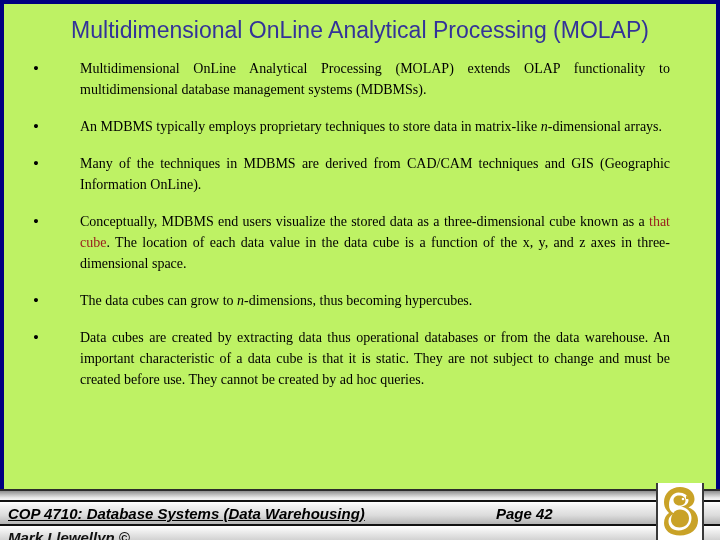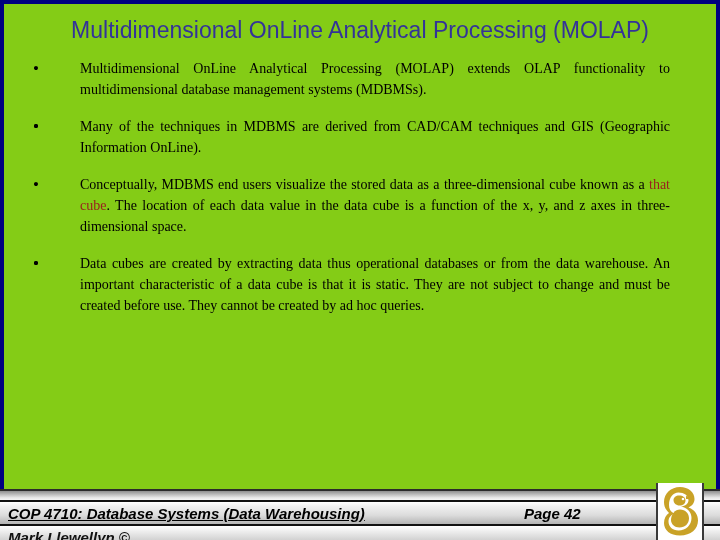--- a/index.html
+++ b/index.html
@@ -11,21 +11,21 @@
     width: 720px;
     height: 540px;
     overflow: hidden;
     font-family: "Liberation Serif", serif;
   }
 
   #slide {
     position: relative;
     width: 720px;
     height: 540px;
-    background: #84cc16;
+    background: #bef264;
     box-sizing: border-box;
     overflow: hidden;
   }
 
   
   .frame-top {
     position: absolute;
     left: 0; top: 0;
     width: 720px; height: 4px;
     background: #000080;
@@ -121,21 +121,21 @@
     top: 504px;
     font-family: "Liberation Sans", sans-serif;
     font-weight: bold;
     font-style: italic;
     font-size: 15px;
     line-height: 19px;
     color: #000000;
     white-space: nowrap;
   }
   .footer-course { left: 8px; text-decoration: underline; }
-  .footer-page   { left: 524px; font-style: italic; }
+  .footer-page   { left: 496px; font-style: italic; }
 
   .footer-bottombar {
     position: absolute;
     left: 0;
     top: 526px;
     width: 720px;
     height: 14px;
     background: linear-gradient(to bottom, #ffffff 0%, #ededed 40%, #d2d2d2 100%);
     overflow: hidden;
   }
@@ -178,31 +178,33 @@
 
   <div class="slide-title">Multidimensional OnLine Analytical Processing (MOLAP)</div>
 
   <div class="body-area" id="body-area">
       <div class="bullet-row">
         <span class="bullet-marker">•</span>
         <div class="bullet-text"><span>Multidimensional OnLine Analytical Processing (MOLAP) extends OLAP functionality to multidimensional database management systems (MDBMSs).</span></div>
       </div>
       <div class="bullet-row">
         <span class="bullet-marker">•</span>
+        <div class="bullet-text"><span>An MDBMS typically employs proprietary techniques to store data in matrix-like </span><span class="em-var">n</span><span>-dimensional arrays.</span></div>
       </div>
       <div class="bullet-row">
         <span class="bullet-marker">•</span>
         <div class="bullet-text"><span>Many of the techniques in MDBMS are derived from CAD/CAM techniques and GIS (Geographic Information OnLine).</span></div>
       </div>
       <div class="bullet-row">
         <span class="bullet-marker">•</span>
         <div class="bullet-text"><span>Conceptually, MDBMS end users visualize the stored data as a three-dimensional cube known as a </span><span class="hl-red">that cube</span><span>.  The location of each data value in the data cube is a function of the x, y, and z axes in three-dimensional space.</span></div>
       </div>
       <div class="bullet-row">
         <span class="bullet-marker">•</span>
+        <div class="bullet-text"><span>The data cubes can grow to </span><span class="em-var">n</span><span>-dimensions, thus becoming hypercubes.</span></div>
       </div>
       <div class="bullet-row">
         <span class="bullet-marker">•</span>
         <div class="bullet-text"><span>Data cubes are created by extracting data thus operational databases or from the data warehouse.  An important characteristic of a data cube is that it is static.  They are not subject to change and must be created before use.  They cannot be created by ad hoc queries.</span></div>
       </div>
     </div>
 
   <div class="footer-thinbar"></div>
   <div class="footer-mainbar"></div>
 

